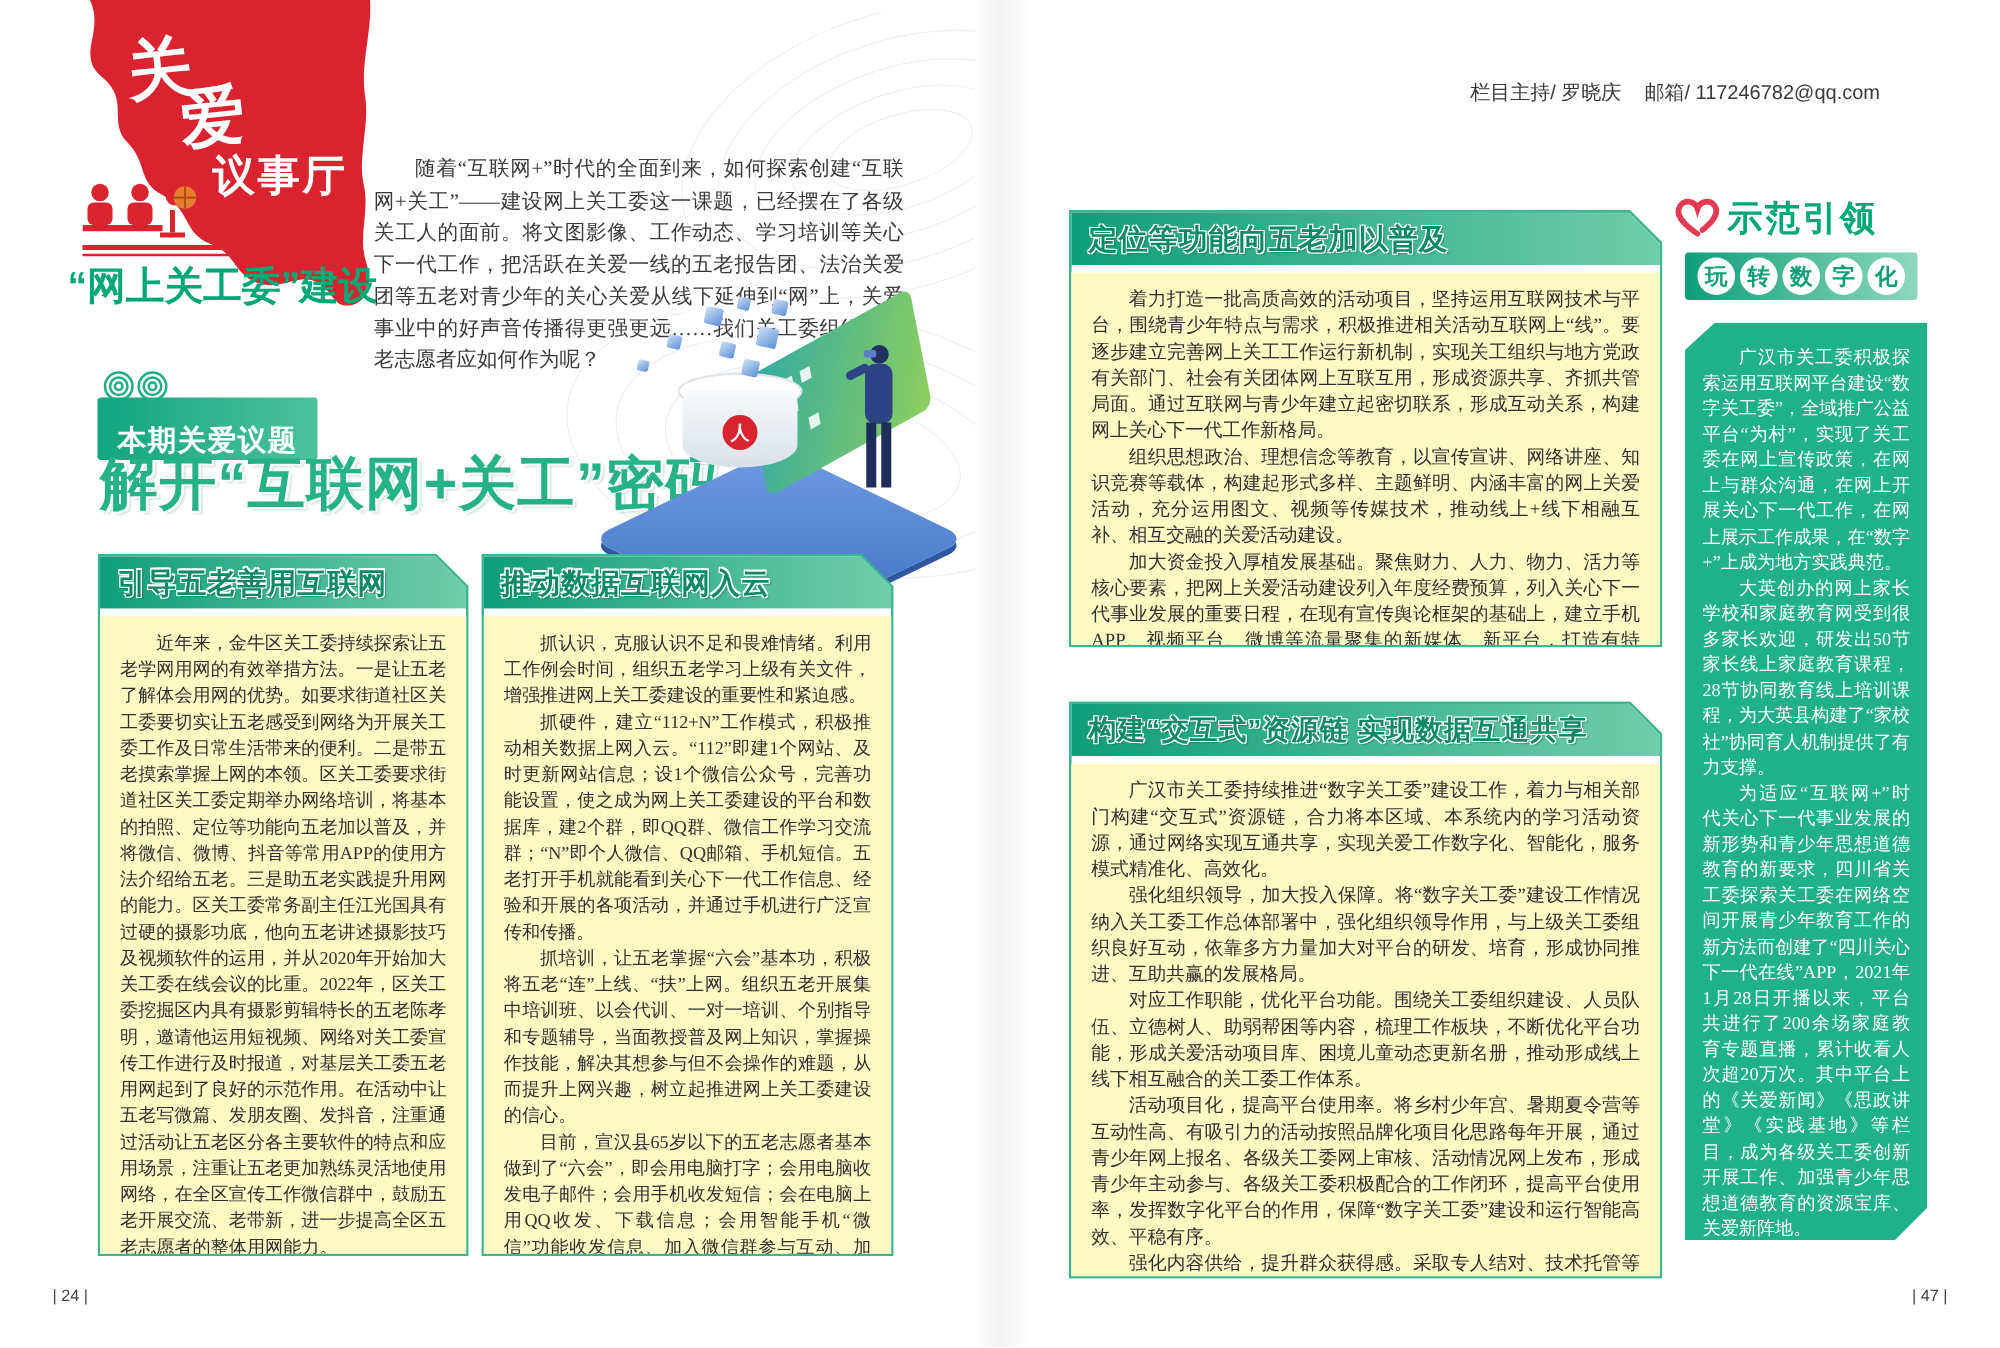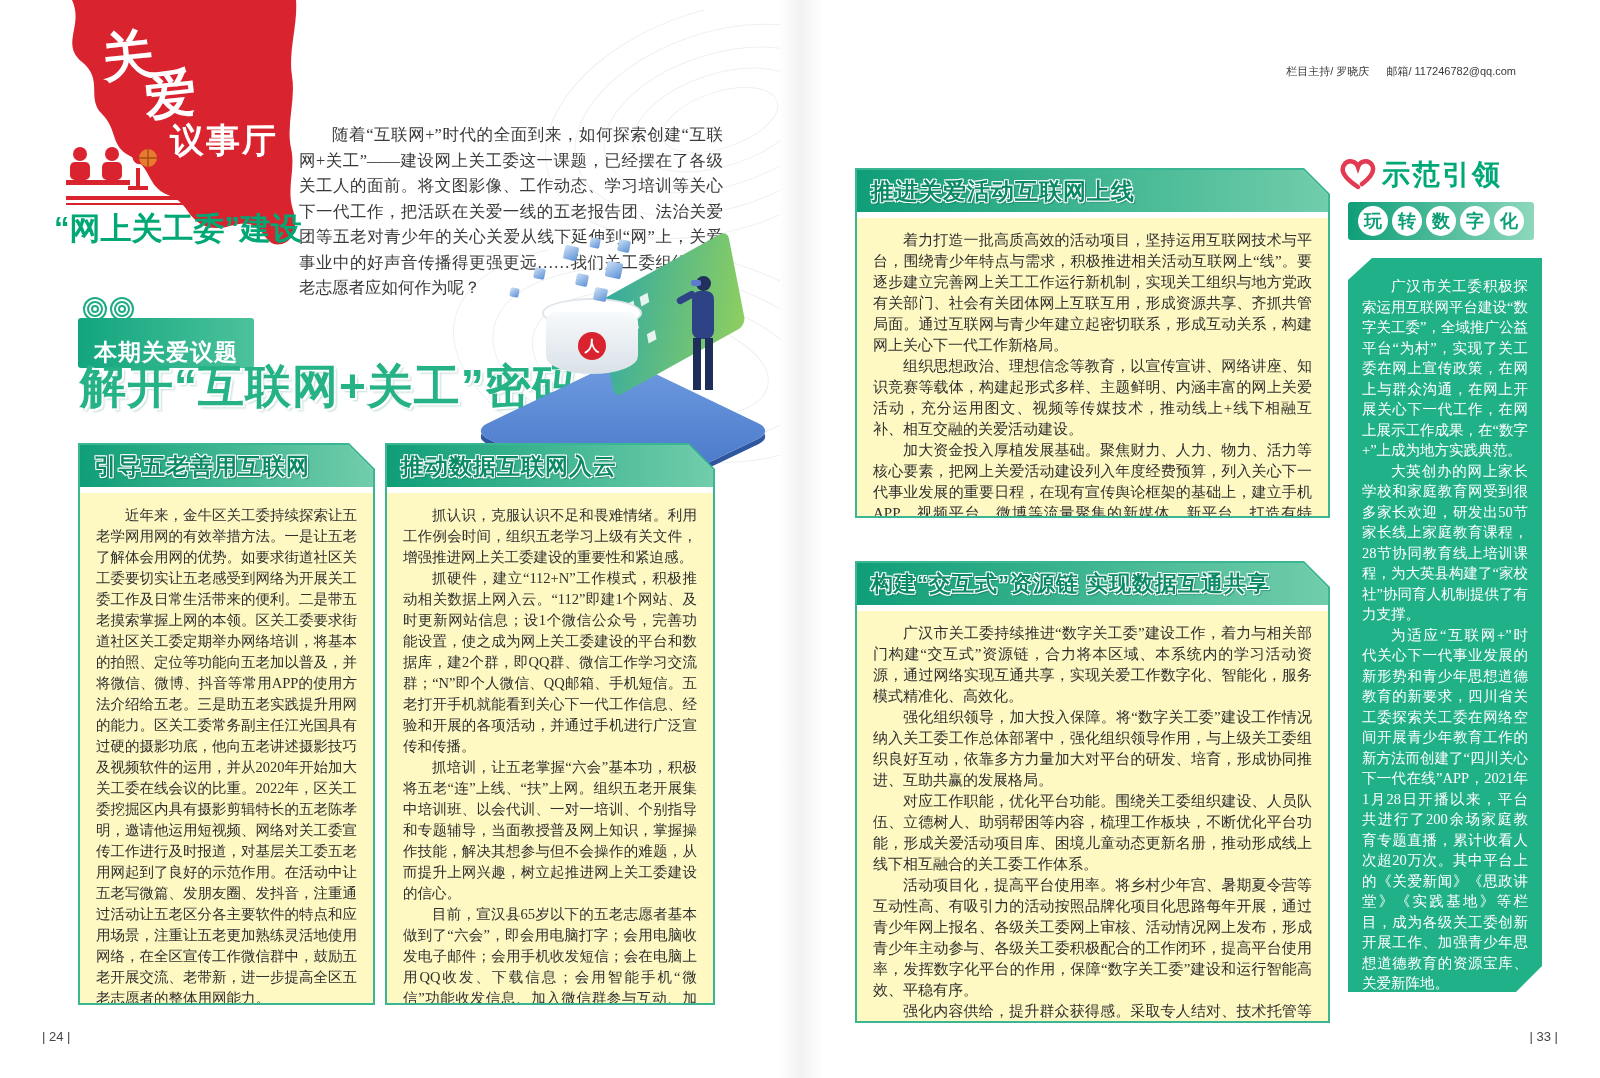--- a/index.html
+++ b/index.html
@@ -80,21 +80,21 @@
       display:flex;align-items:center;padding-left:14px;box-sizing:border-box;}
   .arthead span{font-size:23px;font-weight:900;color:#0c8a66;letter-spacing:1px;
       text-shadow:-1px -1px 0 #fff,1px -1px 0 #fff,-1px 1px 0 #fff,1px 1px 0 #fff,2px 2px 1px rgba(6,80,58,.35);}
   .artbody{position:absolute;left:2px;right:2px;top:50px;bottom:2px;background:#fef9c3;
       padding:12px 16px;box-sizing:border-box;overflow:hidden;text-align:justify;
       font-family:"Liberation Serif",serif;color:#303030;}
   .artbody p{margin:0;text-indent:2em;}
   .left-col .artbody{font-size:14.5px;line-height:21px;}
   .right-col .artbody{font-size:15px;line-height:21px;}
   
-  .hostline{position:absolute;right:84px;top:64px;font-size:11px;color:#3a3a3a;}
+  .hostline{position:absolute;right:96px;top:64px;font-size:16px;color:#3a3a3a;}
   .hostline b{font-weight:normal;margin-left:14px;}
   
   .sb-head{position:absolute;left:1338px;top:156px;display:flex;align-items:flex-start;}
   .sb-head .txt{font-size:28px;font-weight:900;color:#00a878;letter-spacing:2px;margin-left:4px;}
   .sb-badge{position:absolute;left:1348px;top:202px;width:186px;height:38px;border-radius:3px;
       background:linear-gradient(90deg,#0e9e78,#8ed8bd);display:flex;align-items:center;
       justify-content:center;gap:4px;}
   .sb-badge .c{width:30px;height:30px;border-radius:50%;background:#fff;color:#0e9e78;
       font-size:18px;font-weight:900;display:flex;align-items:center;justify-content:center;}
   .sb-panel{position:absolute;left:1348px;top:258px;width:194px;height:734px;background:#21b189;
@@ -258,21 +258,21 @@
 
     <div class="hostline">
       <span>栏目主持/ 罗晓庆</span>
       <b>邮箱/ 117246782@qq.com</b>
     </div>
 
     <div class="artbox right-col" style="left:855px;top:168px;width:475px;height:350px;">
       <div class="frame"></div>
         <div class="frame-in"></div>
       <div class="arthead">
-        <span>推进关爱活动互联网上线</span>
+        <span>定位等功能向五老加以普及</span>
       </div>
       <div class="artbody">
         <div>
             <p>着力打造一批高质高效的活动项目，坚持运用互联网技术与平台，围绕青少年特点与需求，积极推进相关活动互联网上“线”。要逐步建立完善网上关工工作运行新机制，实现关工组织与地方党政有关部门、社会有关团体网上互联互用，形成资源共享、齐抓共管局面。通过互联网与青少年建立起密切联系，形成互动关系，构建网上关心下一代工作新格局。</p>
             <p>组织思想政治、理想信念等教育，以宣传宣讲、网络讲座、知识竞赛等载体，构建起形式多样、主题鲜明、内涵丰富的网上关爱活动，充分运用图文、视频等传媒技术，推动线上+线下相融互补、相互交融的关爱活动建设。</p>
             <p>加大资金投入厚植发展基础。聚焦财力、人力、物力、活力等核心要素，把网上关爱活动建设列入年度经费预算，列入关心下一代事业发展的重要日程，在现有宣传舆论框架的基础上，建立手机APP、视频平台、微博等流量聚集的新媒体、新平台，打造有特色、高辨识度、高使用率的优秀关工委平台。</p>
           </div>
 
       </div>
     </div>
@@ -311,16 +311,16 @@
     </div>
 
     <div class="sb-panel">
       <div>
           <p>广汉市关工委积极探索运用互联网平台建设“数字关工委”，全域推广公益平台“为村”，实现了关工委在网上宣传政策，在网上与群众沟通，在网上开展关心下一代工作，在网上展示工作成果，在“数字+”上成为地方实践典范。</p>
           <p>大英创办的网上家长学校和家庭教育网受到很多家长欢迎，研发出50节家长线上家庭教育课程，28节协同教育线上培训课程，为大英县构建了“家校社”协同育人机制提供了有力支撑。</p>
           <p>为适应“互联网+”时代关心下一代事业发展的新形势和青少年思想道德教育的新要求，四川省关工委探索关工委在网络空间开展青少年教育工作的新方法而创建了“四川关心下一代在线”APP，2021年1月28日开播以来，平台共进行了200余场家庭教育专题直播，累计收看人次超20万次。其中平台上的《关爱新闻》《思政讲堂》《实践基地》等栏目，成为各级关工委创新开展工作、加强青少年思想道德教育的资源宝库、关爱新阵地。</p>
         </div>
     </div>
 
-    <div class="pageno right">| 33 |</div>
+    <div class="pageno right">| 47 |</div>
   </div>
 
 </div>
 
 </body></html>

